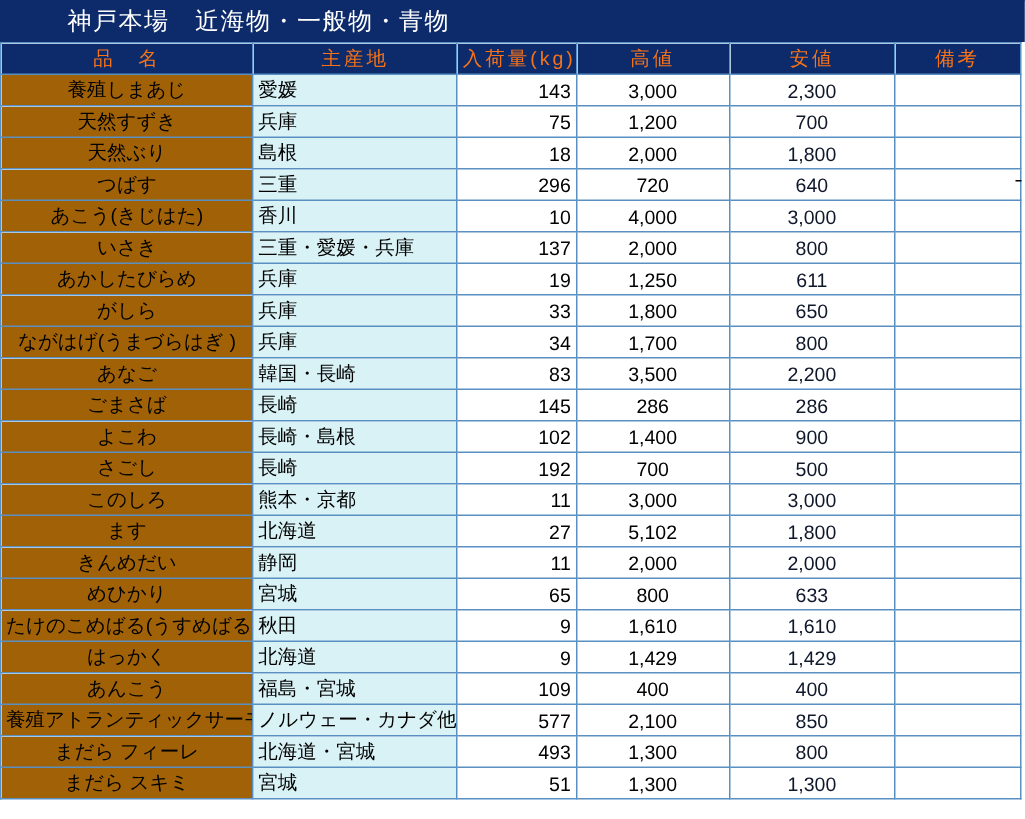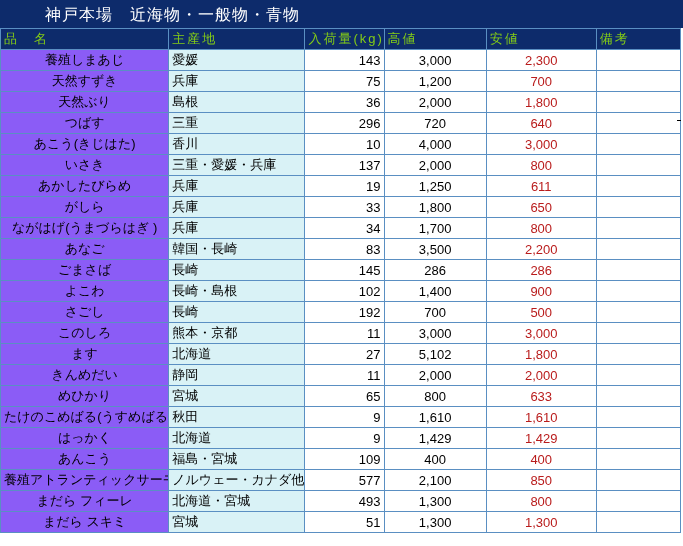--- a/index.html
+++ b/index.html
@@ -43,57 +43,57 @@
     border: 1px solid #5a8fc2;
     font-size: 13px;
     height: 21px;
     padding: 0 3px;
     box-sizing: border-box;
     white-space: nowrap;
     overflow: hidden;
   }
   thead th {
     background: #0d2b6b;
-    color: #84cc16;
+    color: #f97316;
     font-weight: normal;
-    text-align: left;
+    text-align: center;
     letter-spacing: 2px;
     border: 1px solid #0d2b6b;
     height: 24px;
   }
   .col-name   { width: 168px; }
   .col-origin { width: 136px; }
   .col-qty    { width: 79px; }
   .col-high   { width: 102px; }
   .col-low    { width: 110px; }
   .col-note   { width: 84px; }
 
   td.c-name {
-    background: #8b5cf6;
+    background: #a16207;
     color: #000000;
     text-align: center;
   }
   td.c-origin {
     background: #d9f2f6;
     color: #000000;
     text-align: left;
   }
   td.c-qty {
     background: #ffffff;
     color: #000000;
     text-align: right;
   }
   td.c-high {
     background: #ffffff;
     color: #000000;
     text-align: center;
   }
   td.c-low {
     background: #ffffff;
-    color: #b91c1c;
+    color: #0f172a;
     text-align: center;
   }
   td.c-note {
     background: #ffffff;
   }
   .small {
     font-size: 11px;
   }
   .xsmall {
     font-size: 10px;
@@ -145,21 +145,21 @@
         <td class="c-name">天然すずき</td>
         <td class="c-origin">兵庫</td>
         <td class="c-qty">75</td>
         <td class="c-high">1,200</td>
         <td class="c-low">700</td>
         <td class="c-note"></td>
       </tr>
       <tr>
         <td class="c-name">天然ぶり</td>
         <td class="c-origin">島根</td>
-        <td class="c-qty">36</td>
+        <td class="c-qty">18</td>
         <td class="c-high">2,000</td>
         <td class="c-low">1,800</td>
         <td class="c-note"></td>
       </tr>
       <tr>
         <td class="c-name">つばす</td>
         <td class="c-origin">三重</td>
         <td class="c-qty">296</td>
         <td class="c-high">720</td>
         <td class="c-low">640</td>

